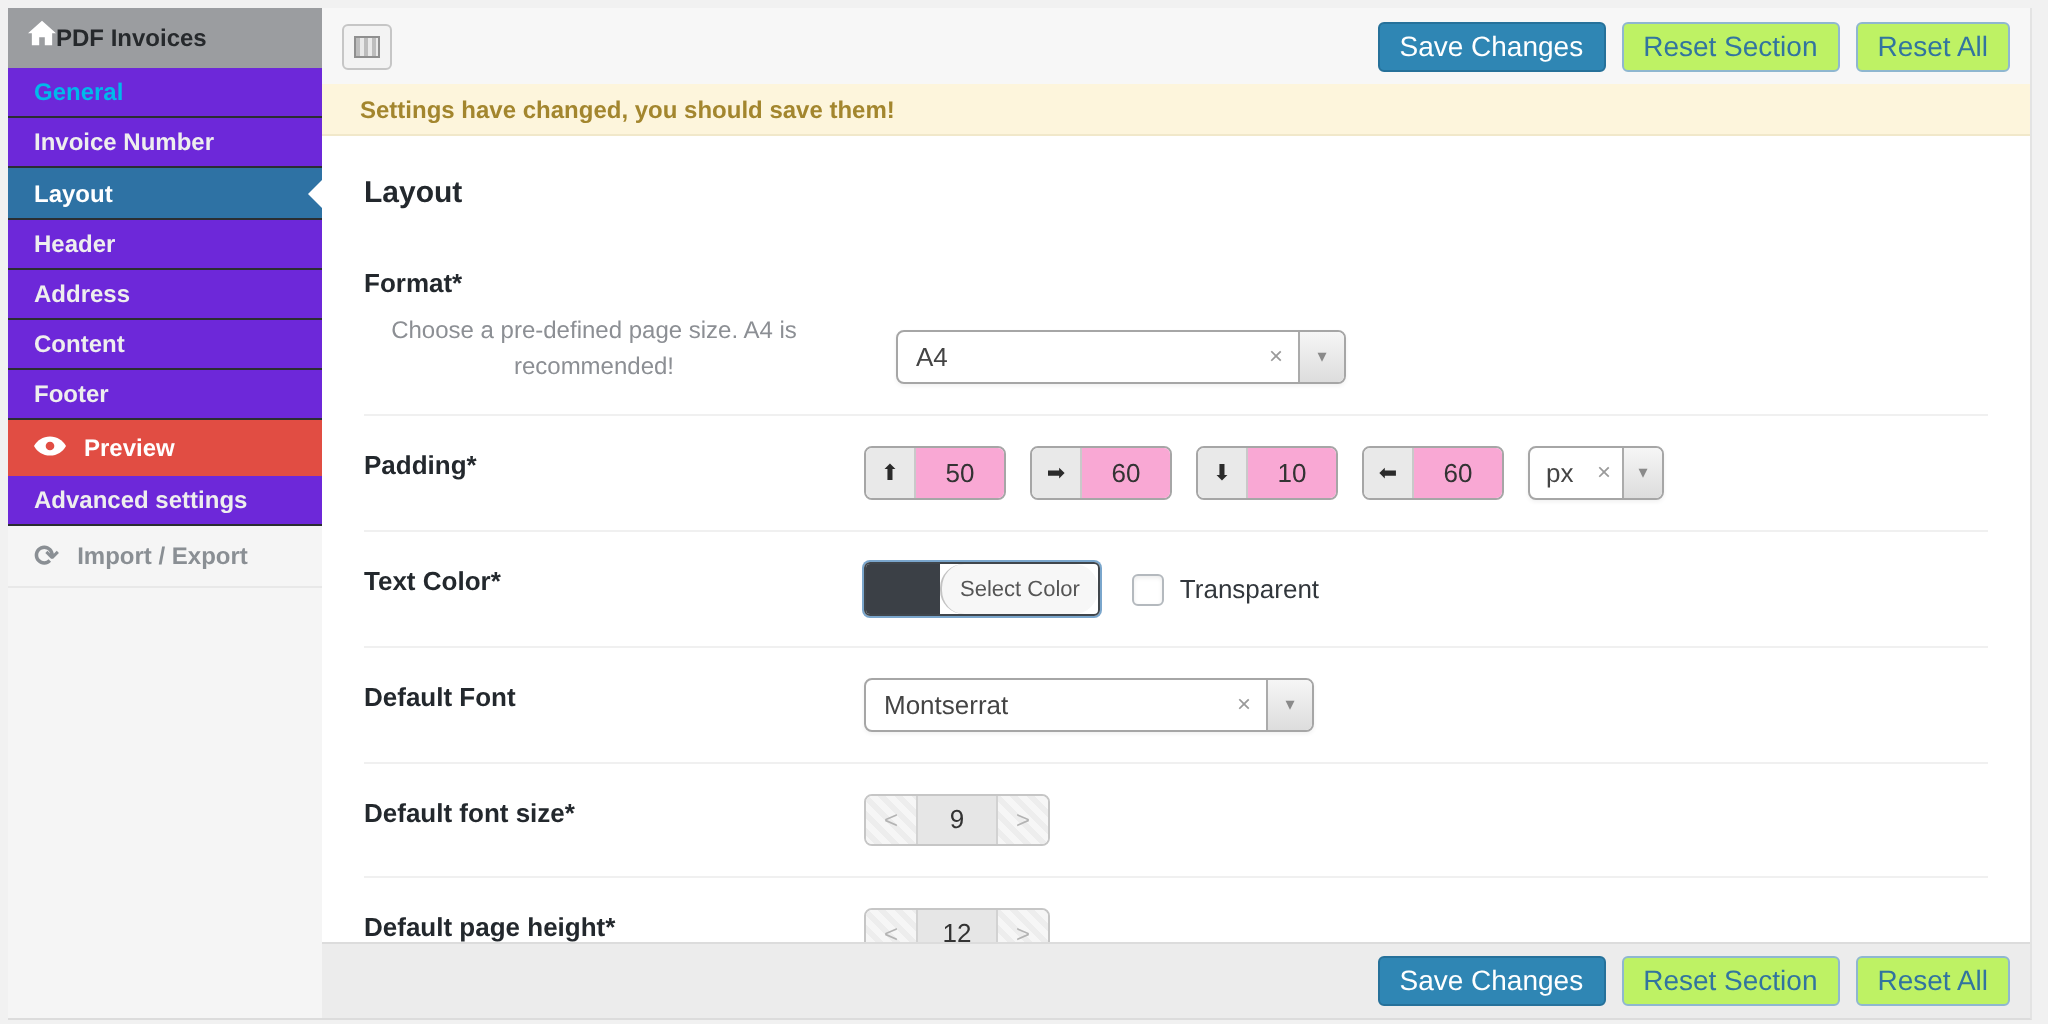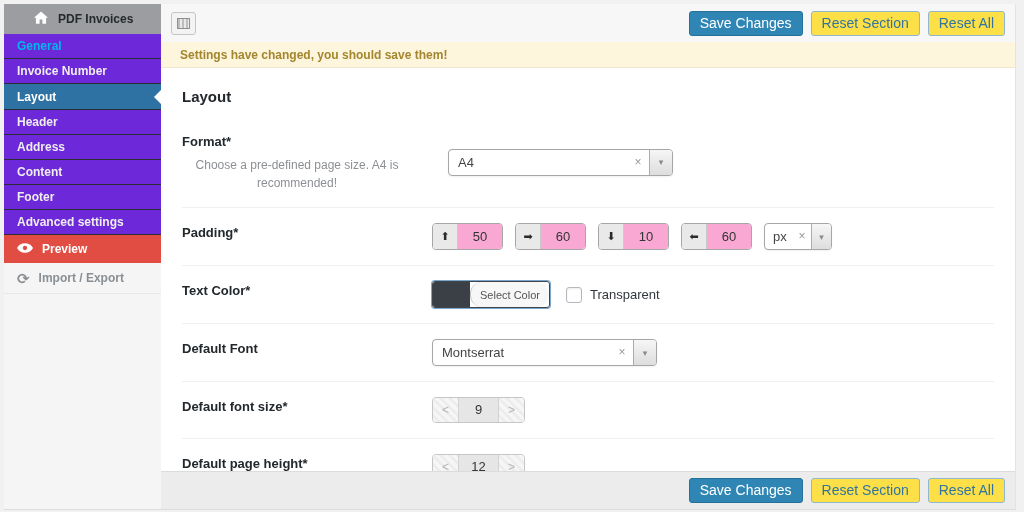--- a/index.html
+++ b/index.html
@@ -12,21 +12,21 @@
   .frame {
     position:absolute; left:4px; top:4px; width:1012px; height:506px;
     display:flex; background:#f5f5f5;
     border-right:1px solid #e3e3e3; border-bottom:1px solid #dcdcdc;
   }
 
   
   .sidebar { width:157px; display:flex; flex-direction:column; background:#f5f5f5; }
   .sb-header {
     height:30px; background:#9b9da0; display:flex; align-items:center;
-    padding-left:30px; gap:10px;
+    padding-left:10px; gap:0;
   }
   .sb-header .title { font-size:12px; font-weight:bold; color:#26292c; }
   .sb-menu { background:#6d28d9; }
   .sb-item {
     position:relative; height:25px; display:flex; align-items:center;
     padding-left:13px; font-size:12px; font-weight:bold; color:#eee;
     border-bottom:1px solid #2a2e32; cursor:pointer;
   }
   .sb-item.link-blue { color:#00b9eb; }
   .sb-item.active { background:#2e72a4; color:#fff; height:26px; }
@@ -56,37 +56,37 @@
     border-radius:3px; display:flex; align-items:center; justify-content:center;
     cursor:pointer;
   }
   .mini-glyph {
     width:13px; height:11px; border:1px solid #8f8f8f; background:
       repeating-linear-gradient(90deg,#bdbdbd 0 2px,#e9e9e9 2px 4px);
   }
   .btn { font-size:14px; border-radius:3px; padding:3px 10px; cursor:pointer;
          font-family:inherit; line-height:17px; }
   .btn-primary { background:#2f86b4; border:1px solid #26719a; color:#fff; }
-  .btn-outline { background:#fde047; border:1px solid #8fb7d0; color:#32749f; margin-left:8px; }
+  .btn-outline { background:#bef264; border:1px solid #8fb7d0; color:#32749f; margin-left:8px; }
 
   .notice {
     height:26px; background:#fdf5dc; color:#a3862e; font-size:12px; font-weight:bold;
     display:flex; align-items:center; padding-left:19px;
     border-bottom:1px solid #f1e8ca;
   }
 
   .main { flex:1; background:#fff; padding:16px 21px 0 21px; overflow:hidden; }
   .page-title { font-size:15px; font-weight:bold; color:#23282d; padding:4px 0 12px 0; }
 
   .field-row { display:flex; border-top:1px solid #f0f0f0; padding:15px 0; }
   .field-row.first { border-top:none;gap:16px; }
   .f-label-col { width:250px; padding-top:2px; }
   .f-label { font-size:13px; font-weight:bold; color:#23282d; }
   .f-desc { font-size:12px; color:#8c8f94; margin-top:7px; line-height:1.5; width:230px;text-align:center; }
-  .f-ctrl-col { flex:1; display:flex; align-items:center; padding-top:0; }
+  .f-ctrl-col { flex:1; display:flex; align-items:flex-end; padding-top:0; }
 
   
   .sel2 {
     display:inline-flex; height:27px; border:1px solid #a6a6a6; border-radius:4px;
     background:#fff; box-shadow:0 1px 2px rgba(0,0,0,.06); overflow:hidden; cursor:pointer;
   }
   .sel2 .val { width:178px; font-size:13px; color:#444; line-height:25px; padding-left:9px; }
   .sel2 .clear { width:22px; text-align:center; color:#9a9a9a; font-size:12px;
                  line-height:25px; cursor:pointer; }
   .sel2 .arrow-btn {
@@ -181,32 +181,32 @@
       </div>
       <div class="sb-item">
         <span>Address</span>
       </div>
       <div class="sb-item">
         <span>Content</span>
       </div>
       <div class="sb-item">
         <span>Footer</span>
       </div>
-      <div class="sb-item">
-        <span>Advanced settings</span>
-      </div>
       <div class="sb-item preview">
         <span>
           <svg width="16" height="10" viewBox="0 0 20 12">
               <path d="M10 0C5.6 0 1.9 2.4 0 6c1.9 3.6 5.6 6 10 6s8.1-2.4 10-6c-1.9-3.6-5.6-6-10-6z" fill="#ffffff"></path>
               <circle cx="10" cy="6" r="2.7" fill="#e14d43"></circle>
             </svg>
         </span>
         <span>Preview</span>
       </div>
+      <div class="sb-item">
+        <span>Advanced settings</span>
+      </div>
     </div>
     <div class="sb-item importexport">
       <span class="refresh-glyph">⟳</span>
       <span>Import / Export</span>
     </div>
     <div class="sb-fill"></div>
   </div>
 
   <div class="content">
 

